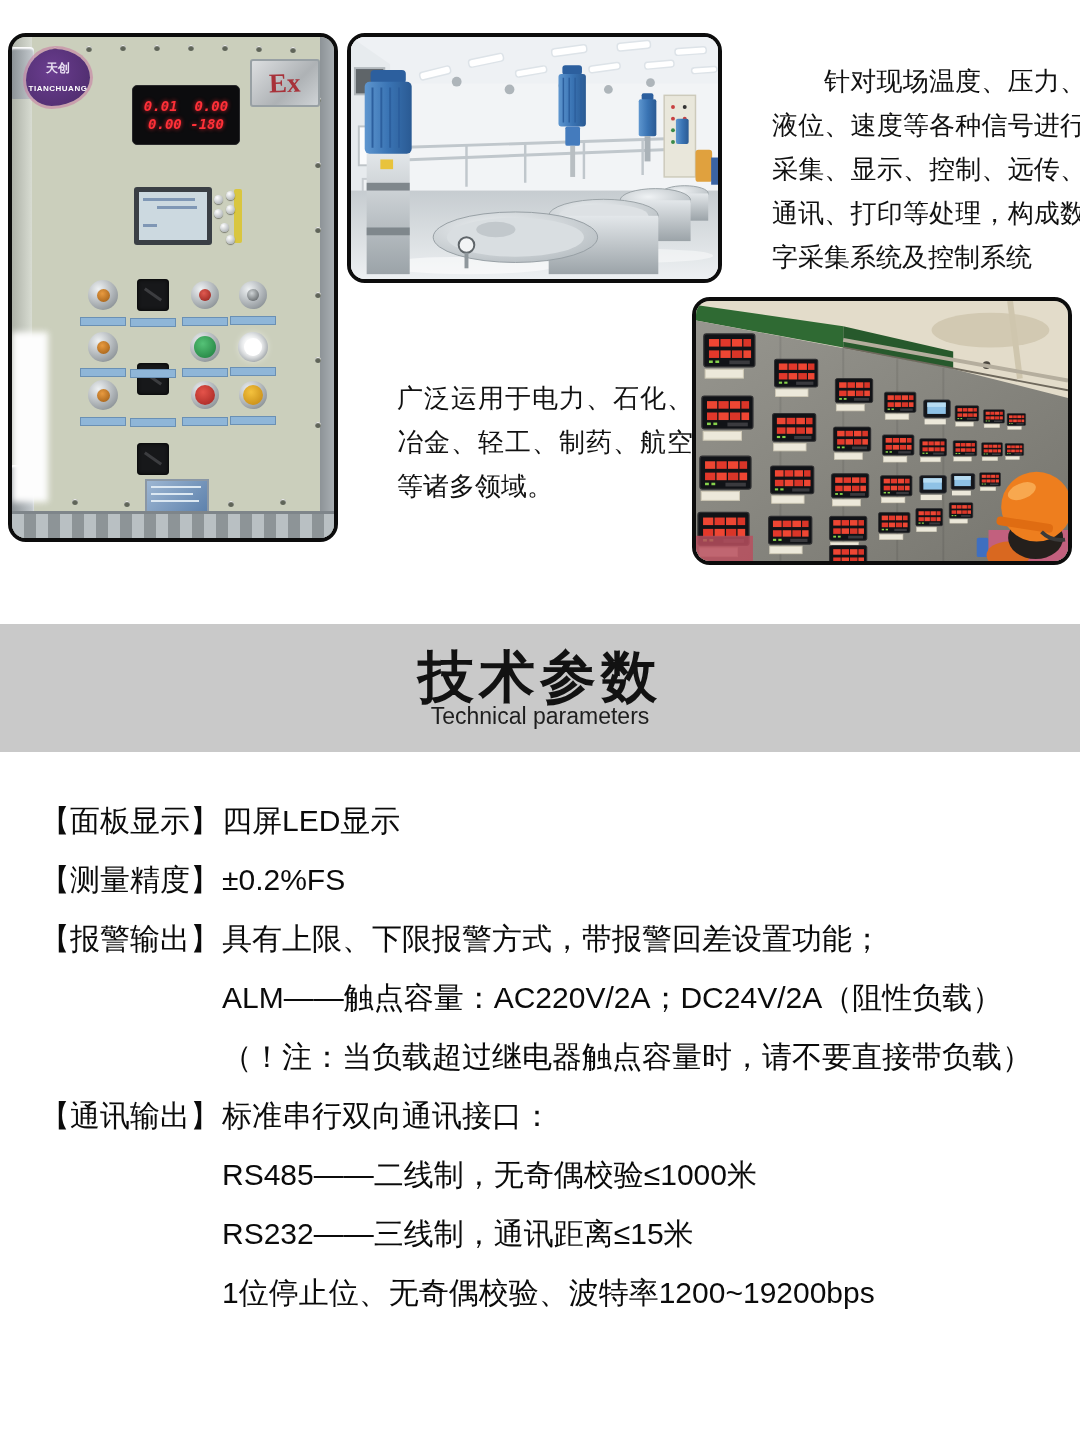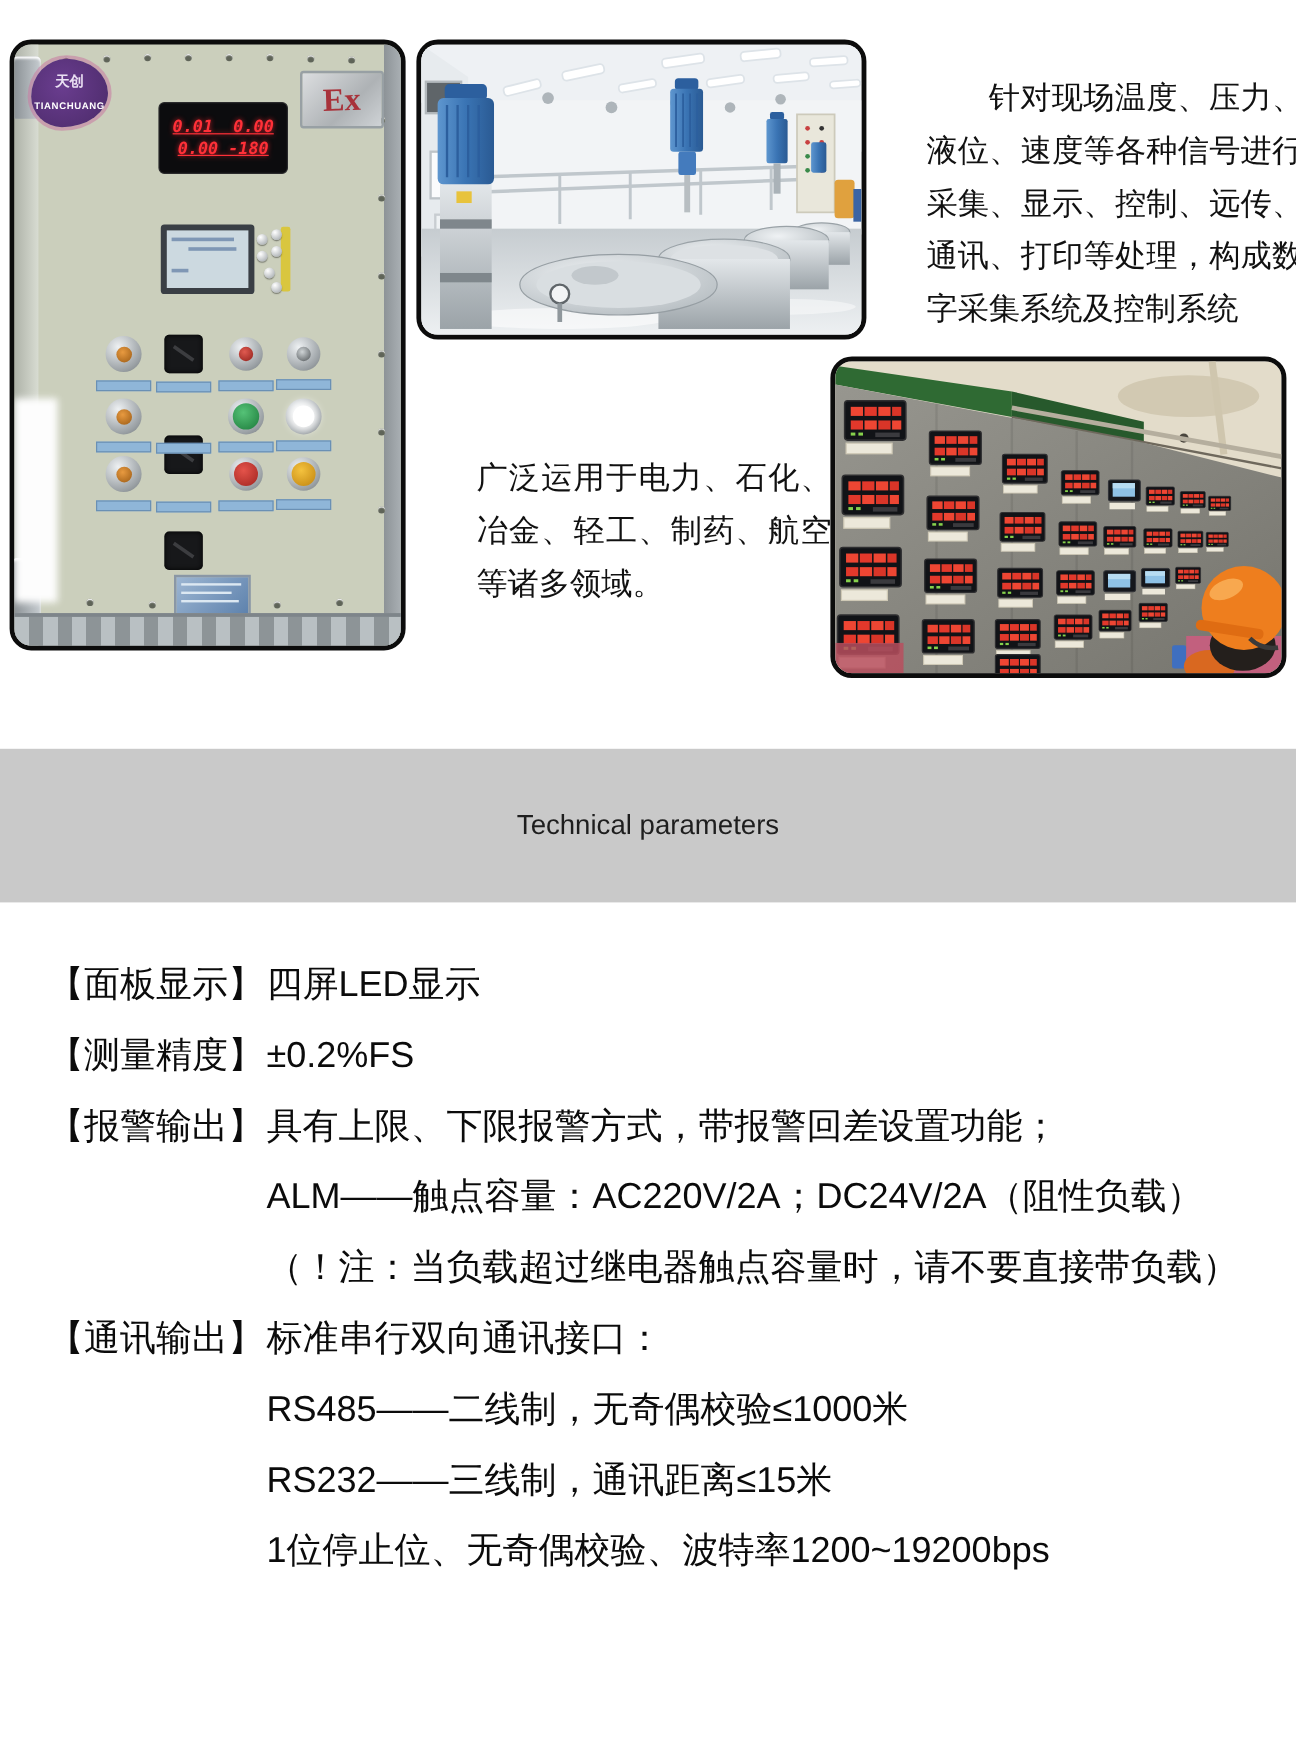--- a/index.html
+++ b/index.html
@@ -20,21 +20,21 @@
               border-radius:46% 54% 60% 40%/55% 50% 50% 45%;box-shadow:0 0 0 3px rgba(200,120,160,.55);
               display:flex;flex-direction:column;align-items:center;justify-content:center;text-align:center;}
   .logo-cn{color:#e9dff2;font-size:12px;line-height:12px;font-weight:bold;}
   .logo-en{color:#ffffff;font-size:8px;letter-spacing:.5px;font-weight:bold;margin-top:10px;}
   .ex-plate{left:238px;top:22px;width:66px;height:44px;background:linear-gradient(135deg,#dcdee0,#aeb2b5 60%,#cfd3d6);
             border:2px solid #98a0a4;border-radius:3px;display:flex;align-items:center;justify-content:center;}
   .ex-text{font-family:"Liberation Serif","DejaVu Serif",serif;font-weight:bold;font-size:27px;color:#a8323a;transform:rotate(-2deg);}
   .led-panel{left:120px;top:48px;width:106px;height:58px;background:#0c0c0e;border-radius:5px;border:1px solid #2a2a2c;
              display:flex;flex-direction:column;align-items:center;justify-content:center;gap:3px;}
   .led-line{font-family:"DejaVu Sans Mono","Liberation Mono",monospace;font-weight:bold;font-size:14px;line-height:15px;
-            color:#ff3038;text-shadow:0 0 4px rgba(255,40,50,.8);white-space:pre;font-style:italic;text-decoration:underline;}
+            color:#ff3038;text-shadow:0 0 4px rgba(255,40,50,.8);white-space:pre;font-style:italic;}
   .lcd{left:122px;top:150px;width:78px;height:58px;background:#3a3f45;border-radius:3px;padding:5px;box-sizing:border-box;}
   .lcd-screen{width:100%;height:100%;background:#ccd9e0;position:relative;}
   .lcd-row{position:absolute;left:4px;height:3px;background:#7f97b5;}
   .keypad-strip{left:222px;top:152px;width:8px;height:54px;background:#d9c63f;border-radius:2px;}
   .key-dome{width:9px;height:9px;border-radius:50%;background:radial-gradient(circle at 35% 30%,#ffffff,#9aa0a4);box-shadow:0 1px 1px rgba(0,0,0,.4);}
   .lamp-ring{border-radius:50%;background:radial-gradient(circle at 35% 30%,#eef1f3,#9aa0a4 70%,#6f7578);display:flex;align-items:center;justify-content:center;}
   .lamp-core{border-radius:50%;}
   .sel-switch{width:32px;height:32px;background:#17181a;border-radius:4px;box-shadow:inset 0 0 4px #000;position:relative;}
   .sel-switch:after{content:"";position:absolute;left:6px;top:14px;width:20px;height:3px;background:#3c3d40;transform:rotate(35deg);}
   .tag-strip{width:46px;height:9px;background:#8fb6d8;border:1px solid #6a90b4;box-sizing:border-box;}
@@ -383,20 +383,21 @@
         <ellipse cx="346" cy="244" rx="28" ry="22" fill="#241f1c"></ellipse>
         <circle cx="347" cy="212" r="36" fill="#ee7e1e"></circle>
         <ellipse cx="332" cy="196" rx="15" ry="8" fill="#f8a84f" transform="rotate(-22 332 196)"></ellipse>
         <rect x="306" y="226" width="58" height="9" rx="4" fill="#df6c12" transform="rotate(9 335 230)"></rect>
         <path d="M352,238 q10,10 24,8" stroke="#3a3a3a" stroke-width="4" fill="none"></path>
       </g>
     </svg>
   </div>
 
   <div class="banner">
+    <div class="banner-title">技术参数</div>
     <div class="banner-sub">Technical parameters</div>
   </div>
 
   <div class="specs" id="specs-list">
       <div class="spec-row">
         <span class="spec-label">【面板显示】</span>
         <span class="spec-value">四屏LED显示</span>
       </div>
       <div class="spec-row">
         <span class="spec-label">【测量精度】</span>

